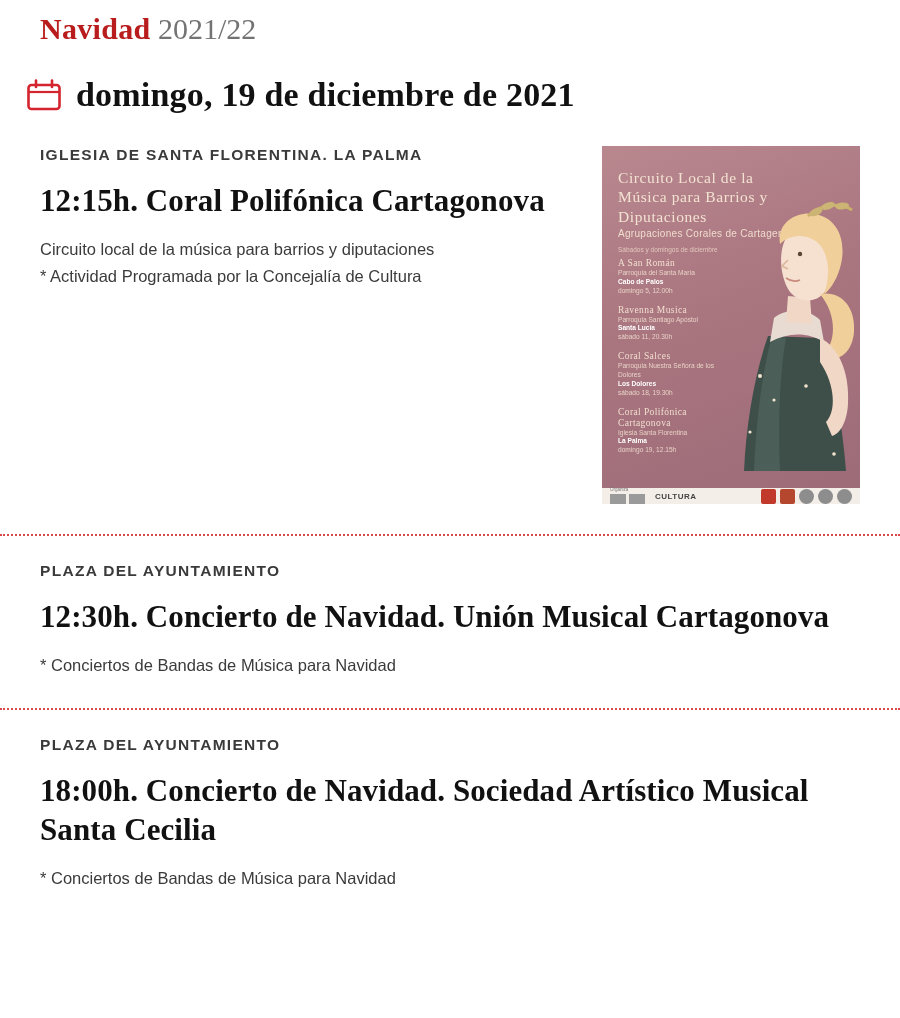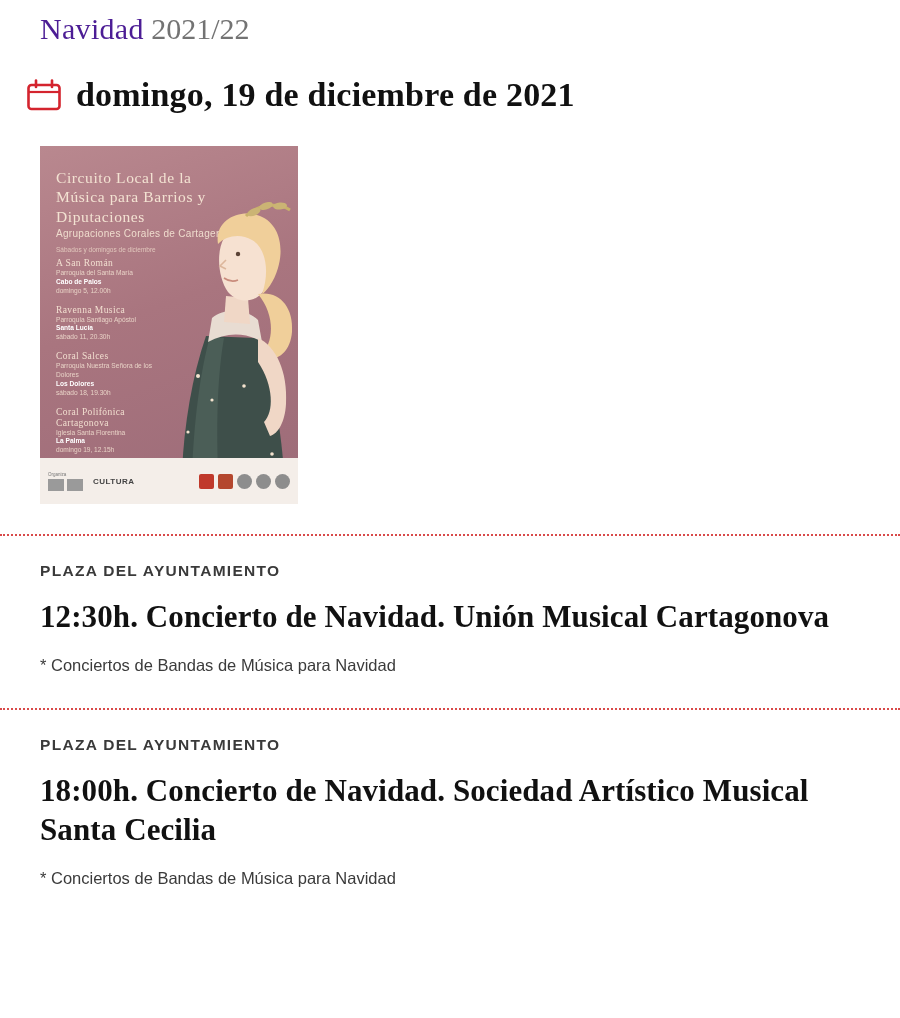--- a/index.html
+++ b/index.html
@@ -47,22 +47,22 @@
   .logo-text .l1 { font-size: 13px; letter-spacing: .2px; }
   .logo-text .l2 { font-size: 21px; letter-spacing: .2px; }
 
   .title-block {
     margin-left: 26px;
     font-family: "Liberation Serif", serif;
     font-size: 30px;
     white-space: nowrap;
   }
   .title-navidad {
-    color: #4c1d95;
-    font-weight: normal;
+    color: #b91c1c;
+    font-weight: bold;
     letter-spacing: .3px;
   }
   .title-year {
     color: #737373;
     font-weight: normal;
   }
 
   
   .date-row {
     display: flex;
@@ -193,21 +193,21 @@
   .poster .p-figure {
     position: absolute;
     right: -6px;
     top: 40px;
     width: 150px;
     height: 285px;
   }
   .poster .p-footer {
     position: absolute;
     left: 0; right: 0; bottom: 0;
-    height: 46px;
+    height: 16px;
     background: #f4eee9;
     display: flex;
     align-items: center;
     padding: 0 8px;
     gap: 6px;
   }
   .p-footer .f-left { display: flex; flex-direction: column; gap: 2px; }
   .p-footer .f-org { font-size: 4.5px; color: #777; }
   .p-footer .f-mini { display: flex; gap: 3px; }
   .p-footer .f-mini i {
@@ -243,20 +243,26 @@
         <line x1="2.5" y1="14" x2="33.5" y2="14" stroke="#d4242e" stroke-width="2.2"></line>
         <line x1="10" y1="2.5" x2="10" y2="9" stroke="#d4242e" stroke-width="2.6" stroke-linecap="round"></line>
         <line x1="26" y1="2.5" x2="26" y2="9" stroke="#d4242e" stroke-width="2.6" stroke-linecap="round"></line>
       </svg>
     </div>
     <div class="date-text">domingo, 19 de diciembre de 2021</div>
   </div>
 
   <div class="event">
     <div class="event-inner">
+      <div class="event-main">
+        <div class="venue">IGLESIA DE SANTA FLORENTINA. LA PALMA</div>
+        <div class="event-title">12:15h. Coral Polifónica Cartagonova</div>
+        <p class="event-desc">Circuito local de la música para barrios y diputaciones</p>
+        <p class="event-desc">* Actividad Programada por la Concejalía de Cultura</p>
+      </div>
 
       <div class="poster">
         <div class="p-head">Circuito Local de la Música para Barrios y Diputaciones</div>
         <div class="p-sub">Agrupaciones Corales de Cartagena</div>
         <div class="p-note">Sábados y domingos de diciembre</div>
 
         <div class="p-figure">
           <svg width="150" height="285" viewBox="0 0 150 285">
 
             <path d="M52 150 C38 190 30 240 28 285 L130 285 C126 236 118 188 104 152 Z" fill="#3e4f4a"></path>

